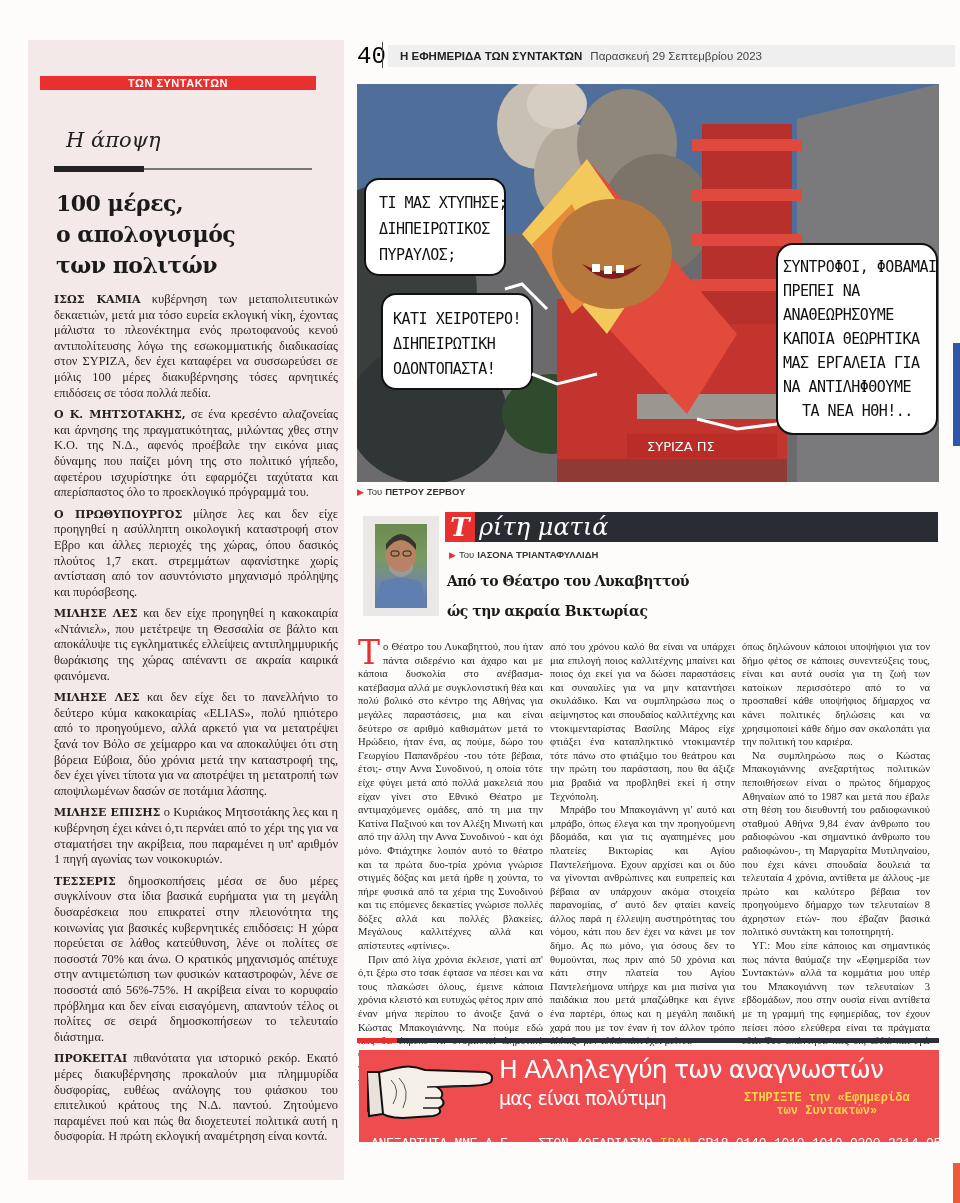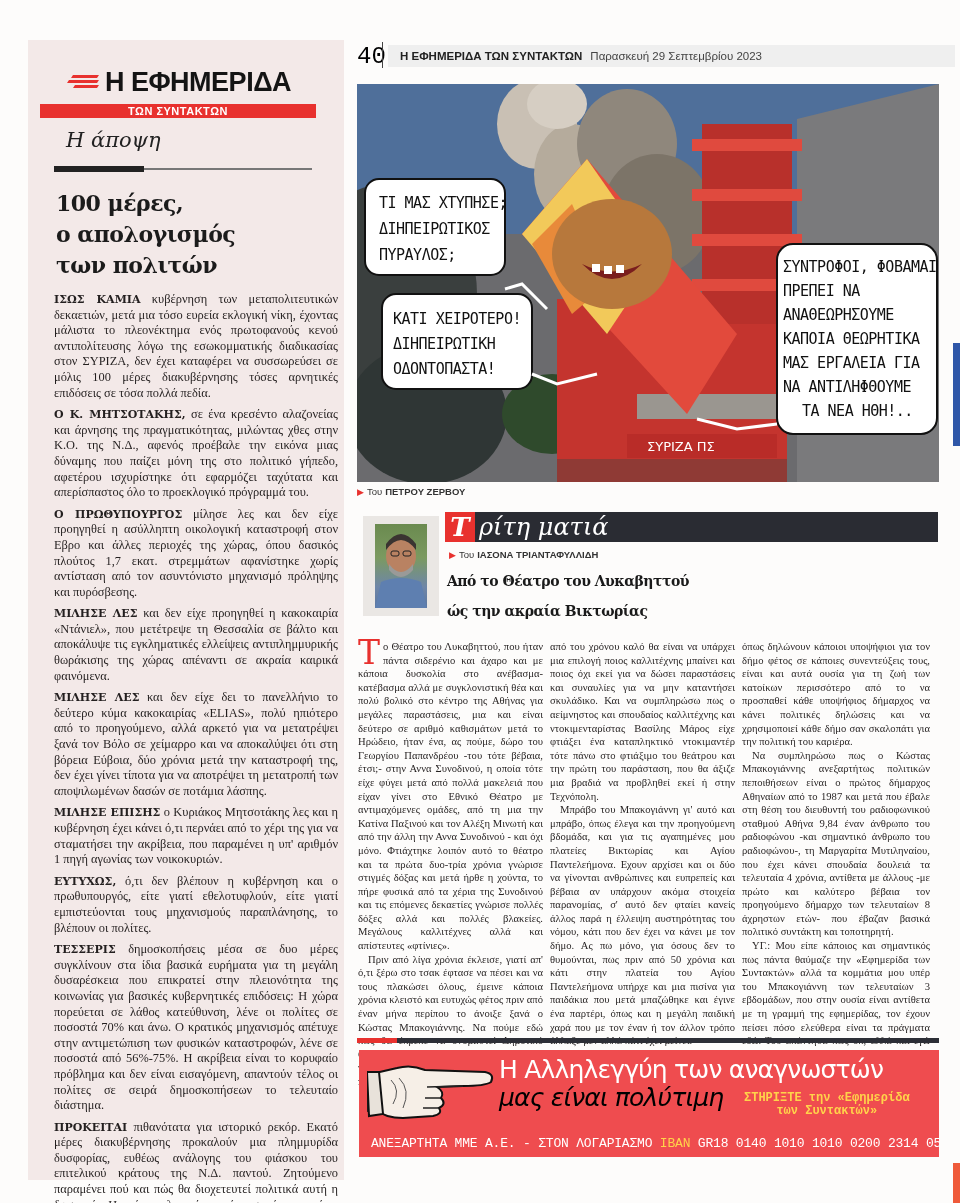--- a/index.html
+++ b/index.html
@@ -112,78 +112,69 @@
   .col-3 { left: 742px; width: 188px; }
   .dropcap {
     float: left; font-family: "DejaVu Serif", serif; color: #e8312e; font-size: 33px; line-height: 26px;
     margin: 0 3px -2px 0; font-weight: normal;
   }
 
   
   .ad-rule-red { position: absolute; left: 357px; top: 1038px; width: 40px; height: 5px; background: #e8312e; }
   .ad-rule-dark { position: absolute; left: 397px; top: 1038px; width: 542px; height: 5px; background: #2c2e36; }
   .ad-banner {
-    position: absolute; left: 359px; top: 1050px; width: 580px; height: 107px;
+    position: absolute; left: 359px; top: 1050px; width: 580px; height: 92px;
     background: #ef4c4f; overflow: hidden;
   }
   .ad-hand { position: absolute; left: 8px; top: 10px; width: 130px; height: 62px; }
   .ad-headline {
     position: absolute; left: 140px; top: 6px; color: #fff;
     font-family: "DejaVu Sans", sans-serif; font-size: 25px; line-height: 28px; letter-spacing: -0.8px;
   }
-  .ad-headline-2 { position: absolute; left: 140px; top: 34px; color: #000000; font-family: "DejaVu Sans", sans-serif; font-size: 25px; letter-spacing: -0.8px; line-height: 28px; font-style: italic; }
+  .ad-headline-2 { position: absolute; left: 140px; top: 34px; color: #ffffff; font-family: "DejaVu Sans", sans-serif; font-size: 19px; letter-spacing: -0.8px; line-height: 28px; }
   .ad-cta {
     position: absolute; left: 385px; top: 42px; color: #ffd34a;
     font-family: Liberation Mono, monospace; font-weight: bold; font-size: 12px; line-height: 13px; text-align: center;
   }
   .ad-account {
     position: absolute; left: 12px; top: 86px; color: #fff;
     font-family: Liberation Mono, monospace; font-size: 13px; letter-spacing: -0.2px; white-space: nowrap;
   }
   .ad-iban-label { color: #ffd34a; }
 
   
   .edge-blue { position: absolute; left: 953px; top: 343px; width: 7px; height: 103px; background: #2f57a8; }
   .edge-orange { position: absolute; left: 953px; top: 1163px; width: 7px; height: 40px; background: #ef5a3a; }
 </style>
 </head>
 <body>
 
 <div class="left-panel"></div>
 
 <div class="masthead">
-  <div class="masthead-title">
-    <svg class="speed-lines" viewBox="0 0 34 16">
-      <polygon points="8,1 34,1 32,4 6,4" fill="#e8312e"></polygon>
-      <polygon points="4,6 34,6 32,9 2,9" fill="#e8312e"></polygon>
-      <polygon points="10,11 34,11 32,14 8,14" fill="#e8312e"></polygon>
-    </svg>
-    <span>Η ΕΦΗΜΕΡΙΔΑ</span>
-  </div>
   <div class="masthead-sub">ΤΩΝ ΣΥΝΤΑΚΤΩΝ</div>
 </div>
 
 <div class="section-label">Η άποψη</div>
 <div class="section-rule"></div>
 <div class="section-rule-thick"></div>
 
 <h1 class="editorial-title">
   <div>100 μέρες,</div>
   <div>ο απολογισμός</div>
   <div>των πολιτών</div>
 </h1>
 
 <div class="editorial-body">
   <p><span class="lead">ΙΣΩΣ ΚΑΜΙΑ</span><span> κυβέρνηση των μεταπολιτευτικών δεκαετιών, μετά μια τόσο ευρεία εκλογική νίκη, έχοντας μάλιστα το πλεονέκτημα ενός πρωτοφανούς κενού αντιπολίτευσης λόγω της εσωκομματικής διαδικασίας στον ΣΥΡΙΖΑ, δεν έχει καταφέρει να συσσωρεύσει σε μόλις 100 μέρες διακυβέρνησης τόσες αρνητικές επιδόσεις σε τόσα πολλά πεδία.</span></p>
   <p><span class="lead">Ο Κ. ΜΗΤΣΟΤΑΚΗΣ,</span><span> σε ένα κρεσέντο αλαζονείας και άρνησης της πραγματικότητας, μιλώντας χθες στην Κ.Ο. της Ν.Δ., αφενός προέβαλε την εικόνα μιας δύναμης που παίζει μόνη της στο πολιτικό γήπεδο, αφετέρου ισχυρίστηκε ότι εφαρμόζει ταχύτατα και απερίσπαστος όλο το προεκλογικό πρόγραμμά του.</span></p>
   <p><span class="lead">Ο ΠΡΩΘΥΠΟΥΡΓΟΣ</span><span> μίλησε λες και δεν είχε προηγηθεί η ασύλληπτη οικολογική καταστροφή στον Εβρο και άλλες περιοχές της χώρας, όπου δασικός πλούτος 1,7 εκατ. στρεμμάτων αφανίστηκε χωρίς αντίσταση από τον ασυντόνιστο μηχανισμό πρόληψης και πυρόσβεσης.</span></p>
   <p><span class="lead">ΜΙΛΗΣΕ ΛΕΣ</span><span> και δεν είχε προηγηθεί η κακοκαιρία «Ντάνιελ», που μετέτρεψε τη Θεσσαλία σε βάλτο και αποκάλυψε τις εγκληματικές ελλείψεις αντιπλημμυρικής θωράκισης της χώρας απέναντι σε ακραία καιρικά φαινόμενα.</span></p>
   <p><span class="lead">ΜΙΛΗΣΕ ΛΕΣ</span><span> και δεν είχε δει το πανελλήνιο το δεύτερο κύμα κακοκαιρίας «ELIAS», πολύ ηπιότερο από το προηγούμενο, αλλά αρκετό για να μετατρέψει ξανά τον Βόλο σε χείμαρρο και να αποκαλύψει ότι στη βόρεια Εύβοια, δύο χρόνια μετά την καταστροφή της, δεν έχει γίνει τίποτα για να αποτρέψει τη μετατροπή των αποψιλωμένων δασών σε ποτάμια λάσπης.</span></p>
   <p><span class="lead">ΜΙΛΗΣΕ ΕΠΙΣΗΣ</span><span> ο Κυριάκος Μητσοτάκης λες και η κυβέρνηση έχει κάνει ό,τι περνάει από το χέρι της για να σταματήσει την ακρίβεια, που παραμένει η υπ' αριθμόν 1 πηγή αγωνίας των νοικοκυριών.</span></p>
-  <p><span class="lead">ΕΥΤΥΧΩΣ,</span><span> ό,τι δεν βλέπουν η κυβέρνηση και ο πρωθυπουργός, είτε γιατί εθελοτυφλούν, είτε γιατί εμπιστεύονται τους μηχανισμούς παραπλάνησης, το βλέπουν οι πολίτες.</span></p>
   <p><span class="lead">ΤΕΣΣΕΡΙΣ</span><span> δημοσκοπήσεις μέσα σε δυο μέρες συγκλίνουν στα ίδια βασικά ευρήματα για τη μεγάλη δυσαρέσκεια που επικρατεί στην πλειονότητα της κοινωνίας για βασικές κυβερνητικές επιδόσεις: Η χώρα πορεύεται σε λάθος κατεύθυνση, λένε οι πολίτες σε ποσοστά 70% και άνω. Ο κρατικός μηχανισμός απέτυχε στην αντιμετώπιση των φυσικών καταστροφών, λένε σε ποσοστά από 56%-75%. Η ακρίβεια είναι το κορυφαίο πρόβλημα και δεν είναι εισαγόμενη, απαντούν τέλος οι πολίτες σε σειρά δημοσκοπήσεων το τελευταίο διάστημα.</span></p>
   <p><span class="lead">ΠΡΟΚΕΙΤΑΙ</span><span> πιθανότατα για ιστορικό ρεκόρ. Εκατό μέρες διακυβέρνησης προκαλούν μια πλημμυρίδα δυσφορίας, ευθέως ανάλογης του φιάσκου του επιτελικού κράτους της Ν.Δ. παντού. Ζητούμενο παραμένει πού και πώς θα διοχετευτεί πολιτικά αυτή η δυσφορία. Η πρώτη εκλογική αναμέτρηση είναι κοντά.</span></p>
 </div>
 
 <div class="page-number">40</div>
 <div class="page-num-rule"></div>
 <div class="header-strip">
   <span class="header-paper">Η ΕΦΗΜΕΡΙΔΑ ΤΩΝ ΣΥΝΤΑΚΤΩΝ</span>
   <span class="header-date">Παρασκευή 29 Σεπτεμβρίου 2023</span>
 </div>

